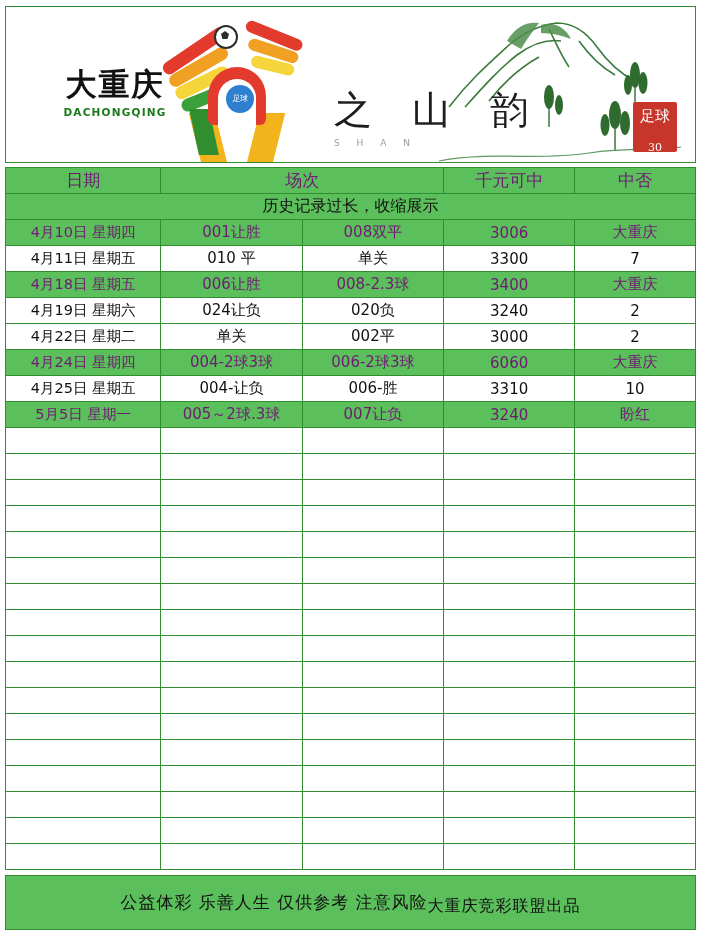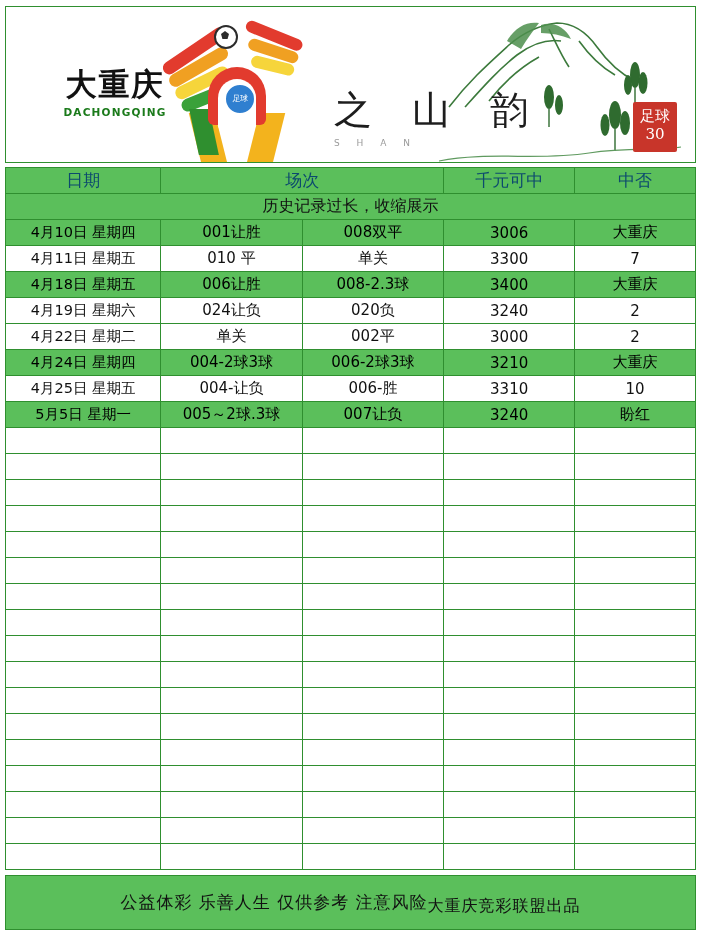--- a/index.html
+++ b/index.html
@@ -197,21 +197,21 @@
     background: #c8352a;
     color: #fff;
     text-align: center;
     font-family: "DejaVu Serif", "Liberation Serif", serif;
     font-size: 15px;
     line-height: 16px;
     padding-top: 6px;
     box-sizing: border-box;
     border-radius: 2px;
   }
-  .seal small { font-size: 15px; display:block; margin-top: 2px;}
+  .seal small { font-size: 11px; display:block; margin-top: 16px;}
 
   
   table.sheet {
     width: 100%;
     border-collapse: collapse;
     table-layout: fixed;
     margin-top: 4px;
     font-size: 15px;
   }
   table.sheet td, table.sheet th {
@@ -219,33 +219,33 @@
     height: 25px;
     text-align: center;
     vertical-align: middle;
     padding: 0;
     font-weight: normal;
     white-space: nowrap;
     overflow: hidden;
   }
   thead th {
     background: #5bbf5b;
-    color: #0c4a6e;
+    color: #701a75;
     font-size: 17px;
     height: 38px;
   }
   .notice td {
     background: #5bbf5b;
     color: #111;
     font-size: 16px;
     height: 30px;
   }
   tr.green td {
     background: #5bbf5b;
-    color: #000000;
+    color: #701a75;
   }
   tr.white td {
     background: #ffffff;
     color: #111;
   }
   td.c-date  { font-size: 14.5px; }
   td.c-m1, td.c-m2 { font-size: 15px; }
   td.c-amt  { font-size: 15px; }
   td.c-hit  { font-size: 15px; }
   tr.empty td { height: 25px; background:#fff; }
@@ -405,21 +405,21 @@
           <td class="c-date">4月22日 星期二</td>
           <td class="c-m1">单关</td>
           <td class="c-m2">002平</td>
           <td class="c-amt">3000</td>
           <td class="c-hit">2</td>
         </tr>
         <tr class="green">
           <td class="c-date">4月24日 星期四</td>
           <td class="c-m1">004-2球3球</td>
           <td class="c-m2">006-2球3球</td>
-          <td class="c-amt">3210</td>
+          <td class="c-amt">6060</td>
           <td class="c-hit">大重庆</td>
         </tr>
         <tr class="white">
           <td class="c-date">4月25日 星期五</td>
           <td class="c-m1">004-让负</td>
           <td class="c-m2">006-胜</td>
           <td class="c-amt">3310</td>
           <td class="c-hit">10</td>
         </tr>
         <tr class="green">

